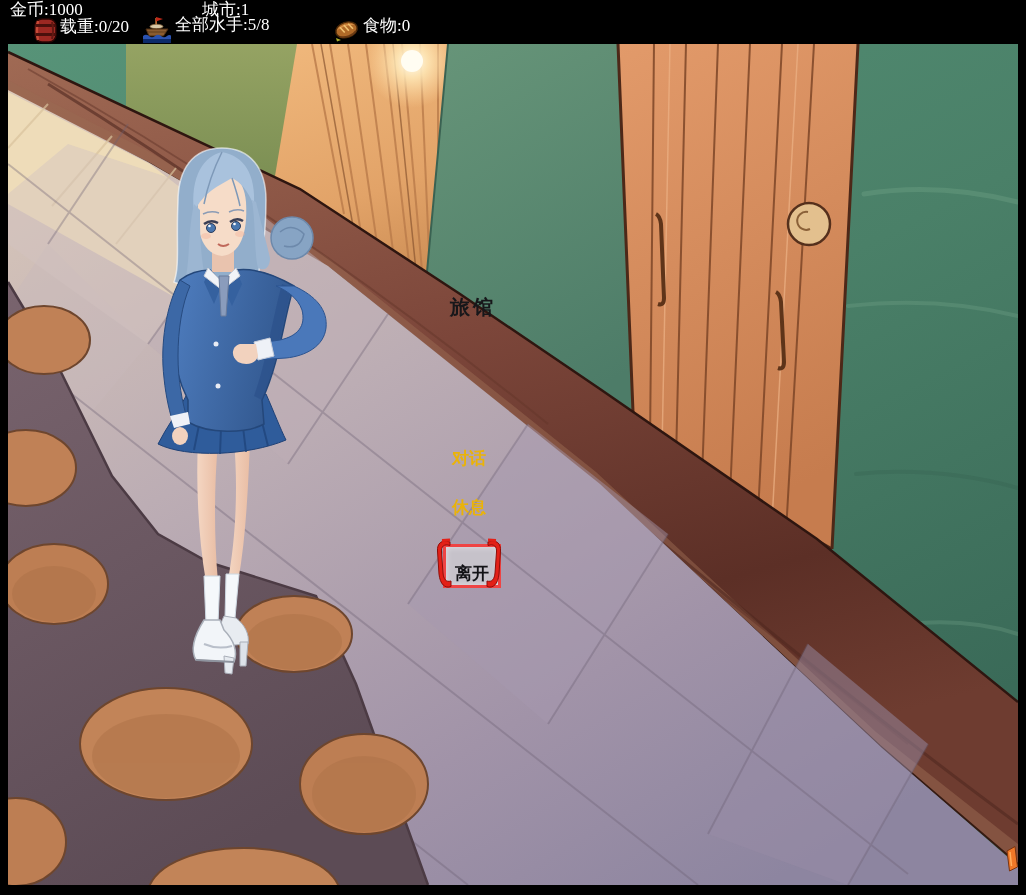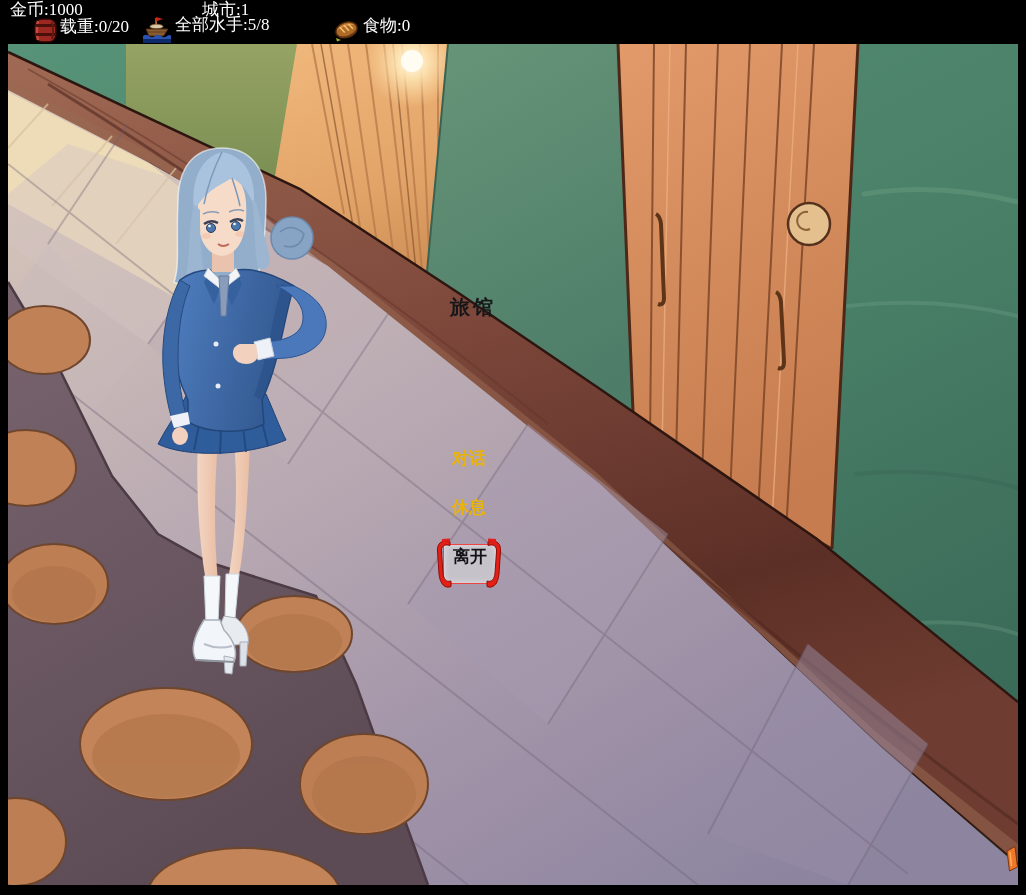--- a/index.html
+++ b/index.html
@@ -11,22 +11,22 @@
             font-size:17px;line-height:1;white-space:nowrap;}
   .hud-item svg{display:block;}
   
   .scene{position:absolute;left:8px;top:44px;width:1010px;height:841px;overflow:hidden;}
   .scene > svg.bg{position:absolute;left:0;top:0;}
   
   .loc-title{position:absolute;left:442px;top:250px;font-size:20px;font-weight:700;
              letter-spacing:3px;color:#17171a;z-index:10;}
   .menu-opt{position:absolute;font-size:17px;font-weight:700;color:#eab308;z-index:10;cursor:default;}
   .opt-box{position:absolute;left:435px;top:500px;width:52px;height:38px;background:#c6c2ca;
-           border:1px solid #ef4444;box-shadow:inset 0 0 6px rgba(255,255,255,.55);
-           display:flex;align-items:flex-start;justify-content:center;z-index:10;}
+           border:3px solid #ef4444;box-shadow:inset 0 0 6px rgba(255,255,255,.55);
+           display:flex;align-items:flex-end;justify-content:center;z-index:10;}
   .opt-box .menu-opt-label{font-size:17px;font-weight:700;color:#121216;}
   .cursor-bracket{position:absolute;z-index:11;}
   .edge-marker{position:absolute;left:998px;top:802px;z-index:12;}
 </style>
 </head>
 <body>
 
 <div class="stage">
 
   <div class="topbar">

